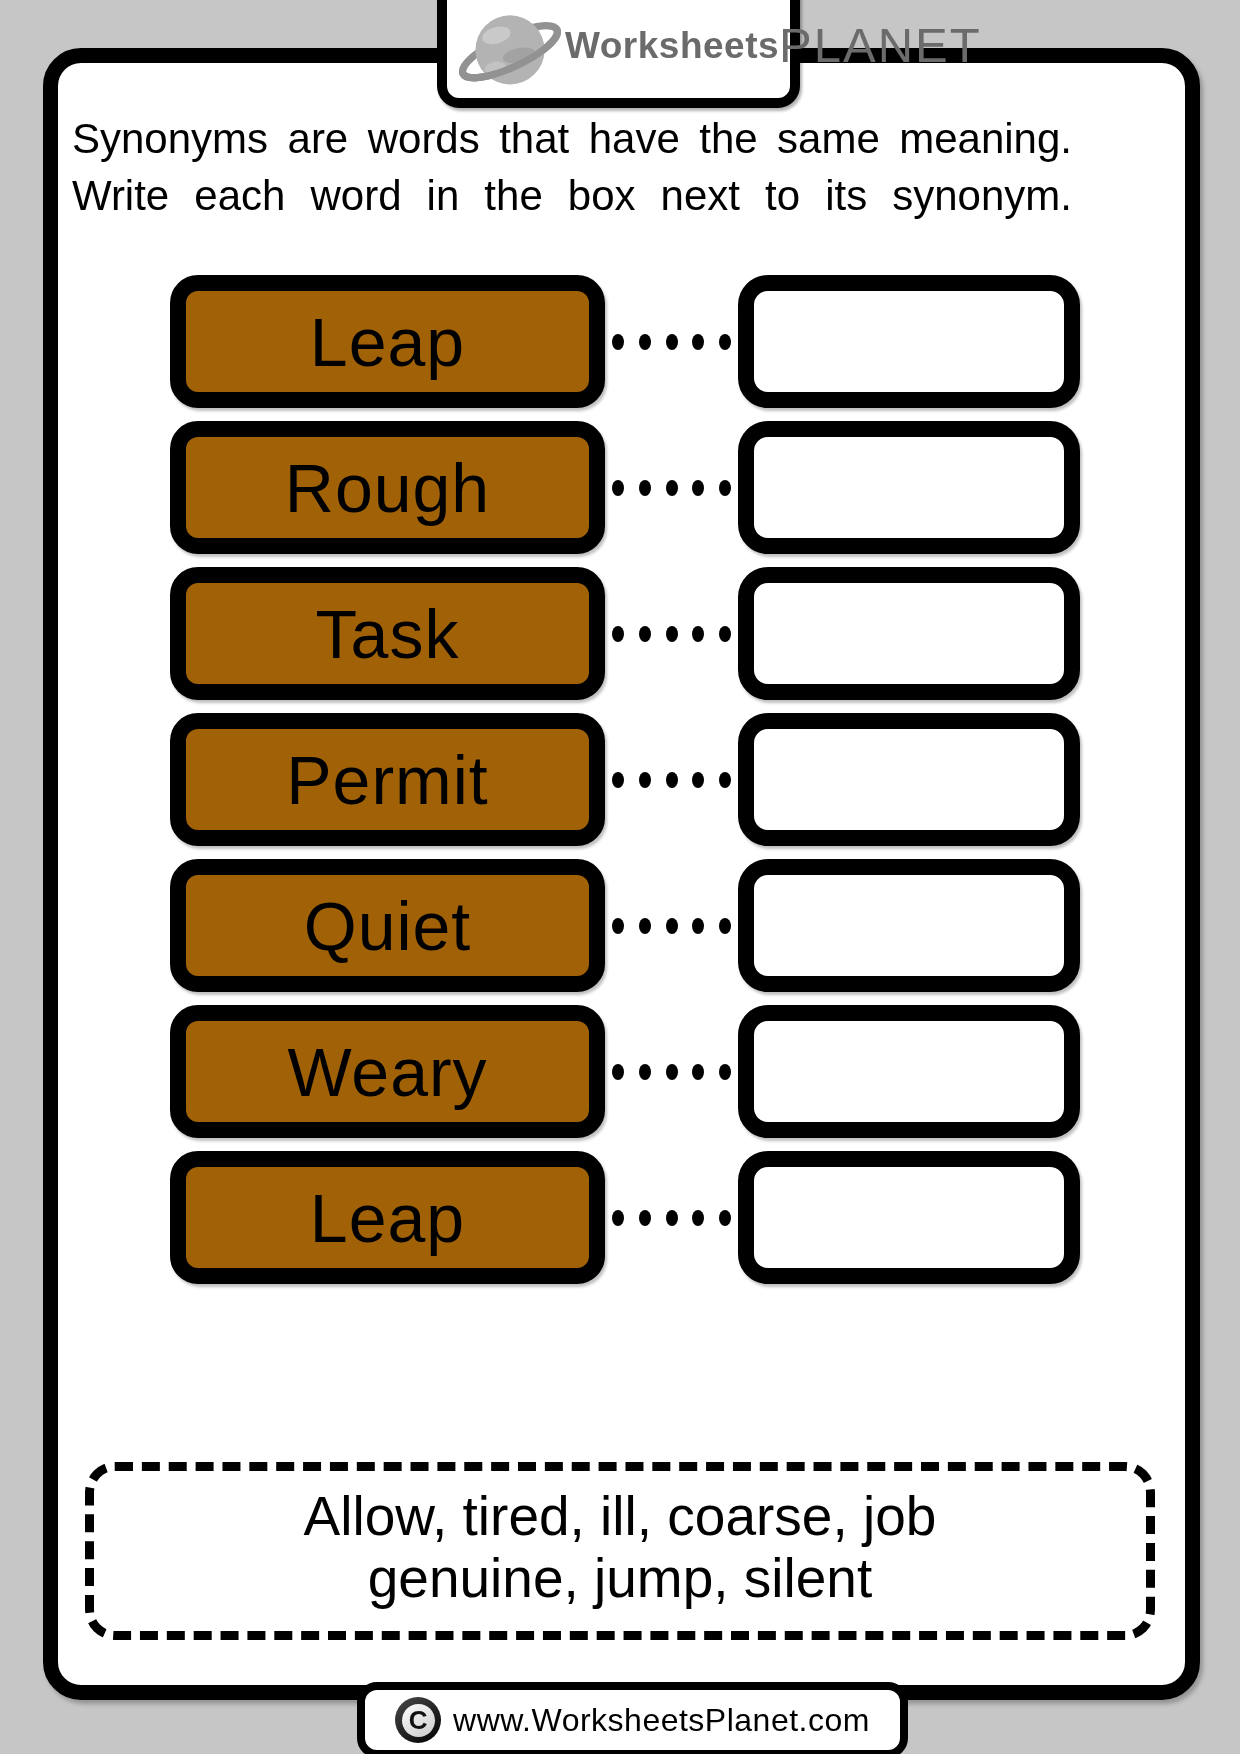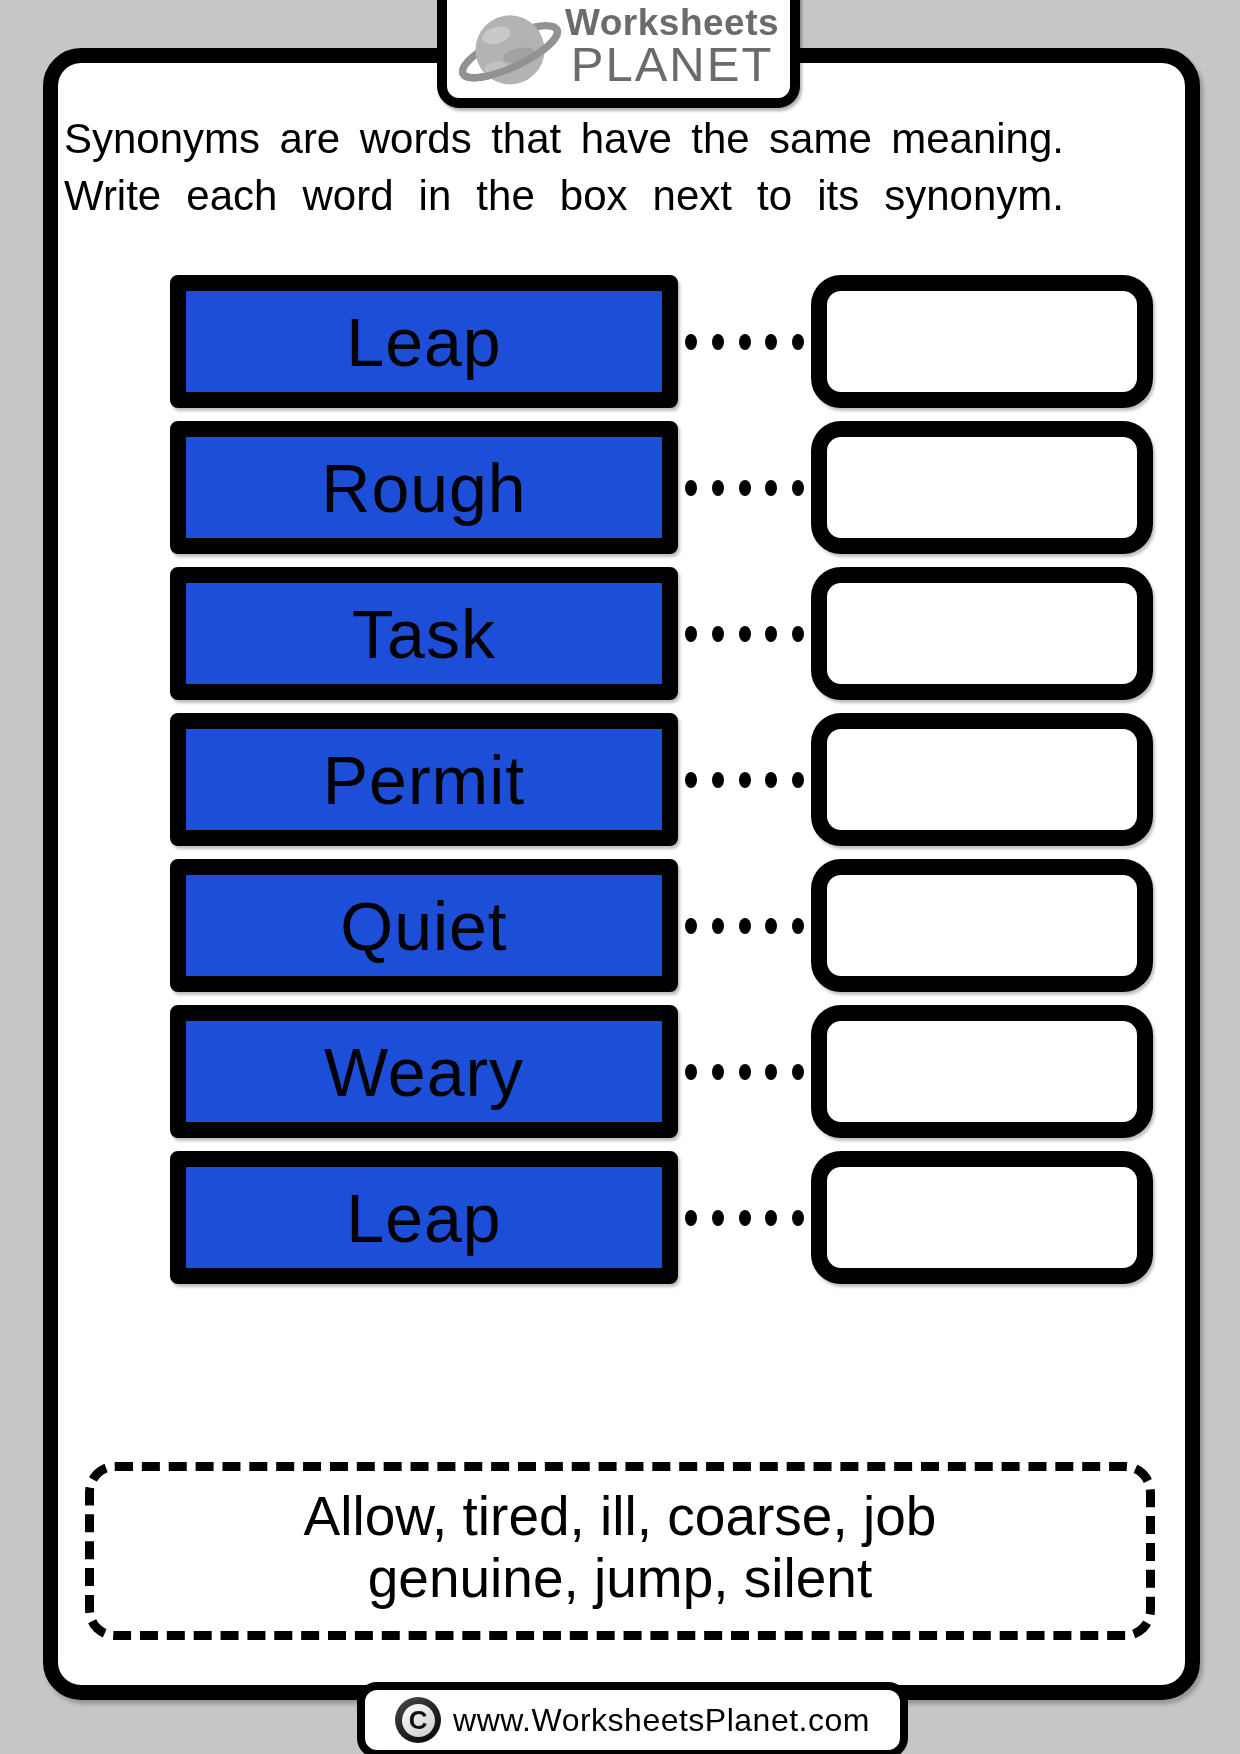--- a/index.html
+++ b/index.html
@@ -36,35 +36,35 @@
     background:#ffffff;
     border:10px solid var(--ink);
     border-radius:10px 10px 22px 22px;
     z-index:3;
     display:flex;
     align-items:center;
     box-shadow:2px 3px 3px rgba(0,0,0,.3);
   }
   .planet-wrap{width:118px;height:100px;margin-left:4px;margin-top:6px;flex:none;}
   .logo-text{
-    display:flex;flex-direction:column;align-items:center;
+    display:flex;flex-direction:row;align-items:center;
     margin-left:-4px;margin-top:0;
   }
   .brand-top{
     font-size:37px;font-weight:bold;color:var(--logo-text);
     letter-spacing:0.5px;line-height:38px;
   }
   .brand-bottom{
     font-size:49px;font-weight:normal;color:var(--logo-text);
     letter-spacing:2px;line-height:48px;margin-top:-2px;
   }
   
   .instructions{
     position:absolute;
-    left:64px; top:110px;
+    left:72px; top:110px;
     width:1000px;
     z-index:1;
   }
   .instr-line{
     font-size:42px;
     line-height:57px;
     text-align:justify;
     text-align-last:justify;
     width:1000px;
     white-space:nowrap;
@@ -76,24 +76,24 @@
     display:flex; flex-direction:column; gap:13px;
     z-index:1;
   }
   .row{
     display:flex;
     height:133px;
     padding-left:170px;
     align-items:stretch;
   }
   .word-box{
-    width:508px;
-    background:#1d4ed8;
+    width:435px;
+    background:#a16207;
     border:16px solid var(--ink);
-    border-radius:8px;
+    border-radius:28px;
     display:flex;align-items:center;justify-content:center;
     box-shadow:2px 3px 3px rgba(0,0,0,.25);
   }
   .word-label{
     font-size:68px;
     letter-spacing:1px;
   }
   .dots{
     width:133px;
     display:flex;align-items:center;justify-content:space-between;

